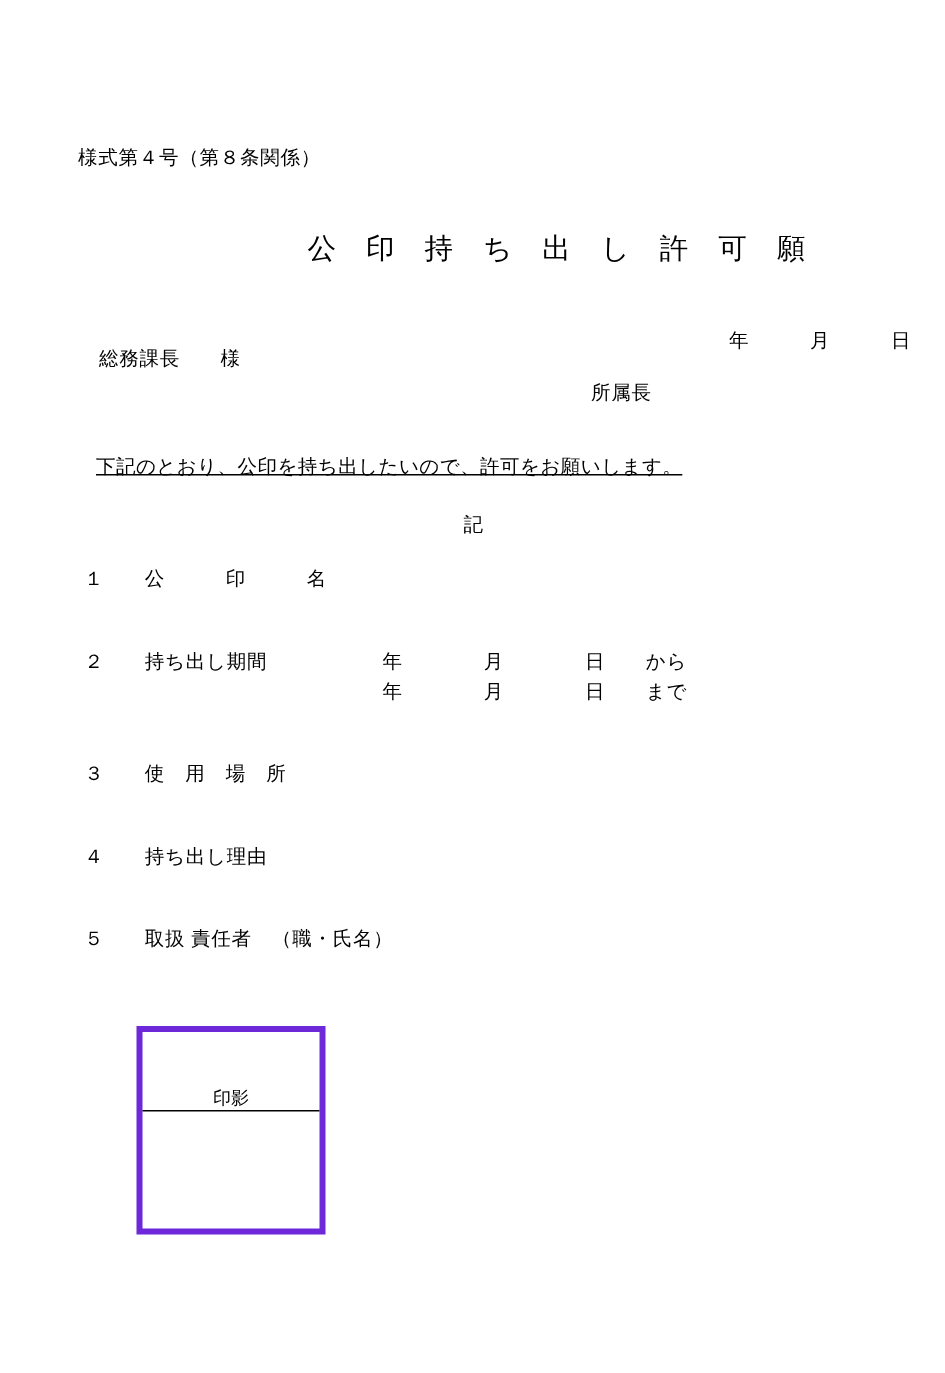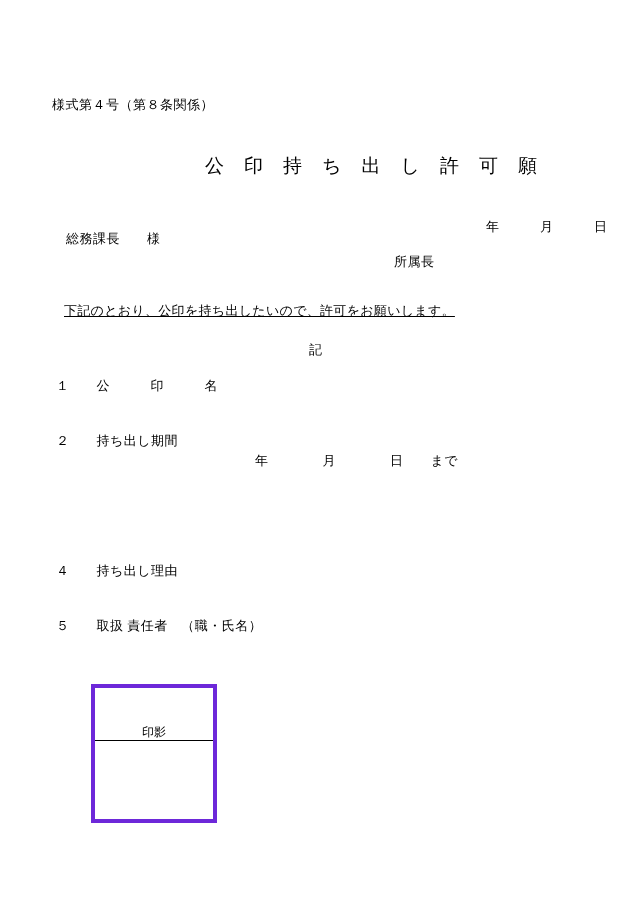--- a/index.html
+++ b/index.html
@@ -137,23 +137,25 @@
   <div class="abs" id="issuer">所属長</div>
 
   <div class="abs" id="body-sentence">下記のとおり、公印を持ち出したいので、許可をお願いします。</div>
 
   <div class="abs" id="ki-marker">記</div>
 
   <div class="abs item-num" id="item-1">１　　公　　　印　　　名</div>
 
   <div class="abs item-num" id="item-2">２　　持ち出し期間</div>
 
+  <div class="abs" id="period-from">年　　　　月　　　　日　　から</div>
 
   <div class="abs" id="period-to">年　　　　月　　　　日　　まで</div>
 
+  <div class="abs item-num" id="item-3">３　　使　用　場　所</div>
 
   <div class="abs item-num" id="item-4">４　　持ち出し理由</div>
 
   <div class="abs item-num" id="item-5">５　　取扱 責任者　（職・氏名）</div>
 
   <div class="abs" id="seal-box">
     <div id="seal-box-header">印影</div>
     <div id="seal-box-body"></div>
   </div>
 

